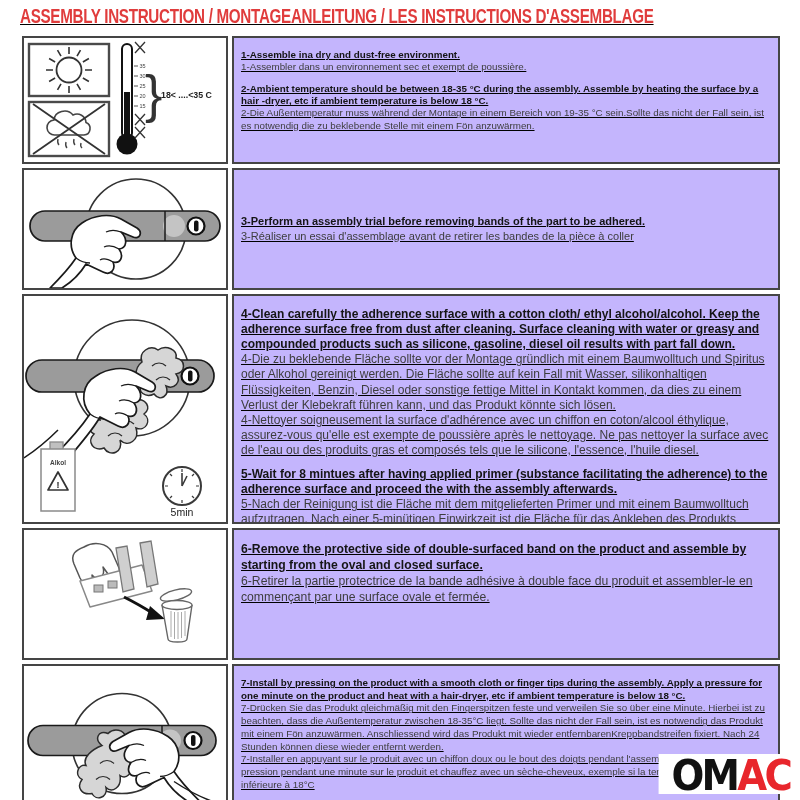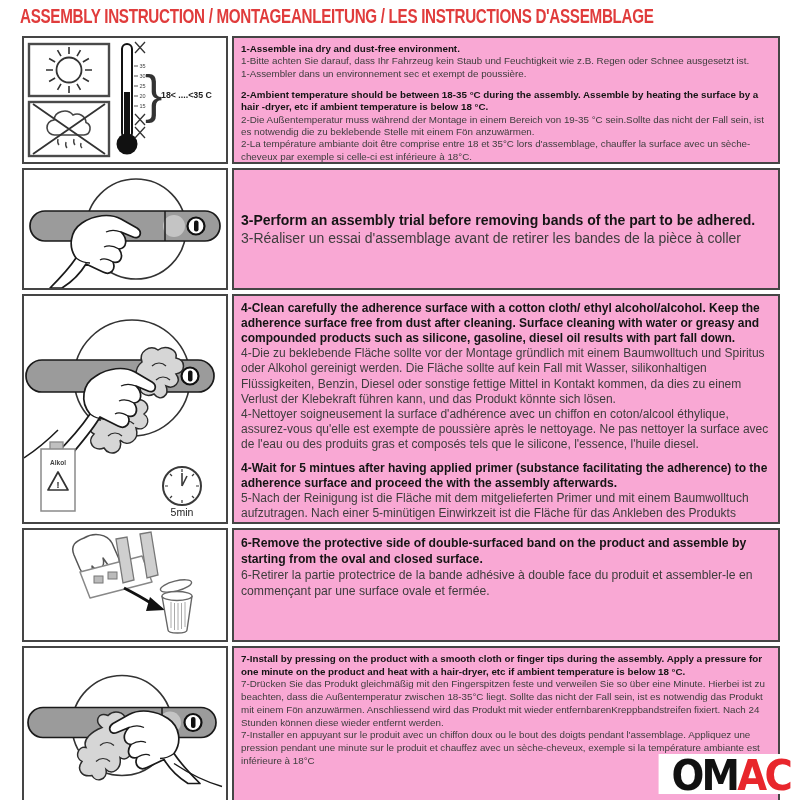--- a/index.html
+++ b/index.html
@@ -1,29 +1,29 @@
 <!DOCTYPE html>
 <html><head>
 <meta charset="utf-8">
 <style>
   html,body{margin:0;padding:0;background:#fff;}
   body{font-family:"Liberation Sans",sans-serif;}
-  .page{position:relative;width:800px;height:800px;background:#fff;overflow:hidden;}
+  .page{position:relative;width:800px;height:800px;background:#fff;overflow:hidden;text-decoration:underline;}
   .title{margin:5px 20px 0 20px;font-size:19.5px;font-weight:700;color:#e03c3c;
          white-space:nowrap;letter-spacing:-0.4px;transform:scaleX(0.78);transform-origin:0 50%;}
   .grid{display:flex;flex-direction:column;gap:4px;margin:8px 20px 0 22px;}
   .row{display:flex;gap:4px;}
-  .r1{height:128px}.r2{height:122px}.r3{height:230px}.r4{height:114px}.r5{height:161px}
+  .r1{height:128px}.r2{height:122px}.r3{height:230px}.r4{height:132px}.r5{height:161px}
   .ill{flex:none;width:206px;border:2px solid #454545;background:#fff;box-sizing:border-box;overflow:hidden;}
-  .txt{flex:1;border:2px solid #454545;background:#f9a8d4;box-sizing:border-box;padding:5px 7px;overflow:hidden;}
+  .txt{flex:1;border:2px solid #454545;background:#c4b5fd;box-sizing:border-box;padding:11px 7px;overflow:hidden;}
   .txt p{margin:0;color:#3d3d3d;}
   .txt .en{font-weight:700;color:#151515;}
   .s-gap{height:9px}
   .f1{font-size:9.8px;line-height:1.26}
-  .f2{font-size:14px;line-height:1.32}
+  .f2{font-size:11px;line-height:1.32}
   .f3{font-size:12px;line-height:1.26}
   .f4{font-size:12.2px;line-height:1.32}
   .f5{font-size:9.8px;line-height:1.3}
   .vcenter{display:flex;flex-direction:column;justify-content:center}
   .illsvg{display:block;width:100%;height:100%;}
   .logo{position:absolute;right:8px;bottom:6px;background:#fff;padding:4px 2px 0 14px;
         font-family:"DejaVu Sans",sans-serif;font-size:42px;font-weight:700;
         letter-spacing:-3px;line-height:0.85;color:#111;transform:scaleX(0.92);transform-origin:100% 50%;}
   .logo .red{color:#e8262c;}
 </style>
@@ -61,26 +61,24 @@
             <text x="115.5" y="60" font-size="5.5" fill="#444">20</text>
             <text x="115.5" y="70" font-size="5.5" fill="#444">15</text>
             <path d="M111,4 L121,15 M121,4 L111,15 M111,76 L121,87 M121,76 L111,87 M111,89 L121,100 M121,89 L111,100" stroke="#333" stroke-width="1.3" fill="none"></path>
           </g>
           <text x="121" y="74" font-size="52" fill="#333">}</text>
           <text x="137" y="60" font-size="8.8" font-weight="bold" fill="#222">18&lt; ....&lt;35 C</text>
         </svg>
       </div>
       <div class="txt f1">
         <p class="en">1-Assemble ina dry and dust-free environment.</p>
-        <p>1-Bitte achten Sie darauf, dass Ihr Fahrzeug kein Staub und Feuchtigkeit wie z.B. Regen oder Schnee ausgesetzt ist.</p>
         <p>1-Assembler dans un environnement sec et exempt de poussière.</p>
         <div class="s-gap"></div>
         <p class="en">2-Ambient temperature should be between 18-35 °C during the assembly. Assemble by heating the surface by a hair -dryer, etc if ambient temperature is below 18 °C.</p>
         <p>2-Die Außentemperatur muss während der Montage in einem Bereich von 19-35 °C sein.Sollte das nicht der Fall sein, ist es notwendig die zu beklebende Stelle mit einem Fön anzuwärmen.</p>
-        <p>2-La température ambiante doit être comprise entre 18 et 35°C lors d'assemblage, chauffer la surface avec un sèche-cheveux par exemple si celle-ci est inférieure à 18°C.</p>
       </div>
     </div>
 
     <div class="row r2">
       <div class="ill">
         <svg class="illsvg" viewBox="0 0 202 118">
           <g>
             <circle cx="112" cy="59" r="50" fill="#fff" stroke="#333" stroke-width="1.6"></circle>
             <rect x="6" y="41" width="190" height="30" rx="15" fill="#9b9b9b" stroke="#1a1a1a" stroke-width="1.7"></rect>
             <ellipse cx="150" cy="56" rx="11" ry="11" fill="#c4c4c4"></ellipse>
@@ -134,21 +132,21 @@
             <path d="M158,190 L158,177 M158,190 L163,180" stroke="#3a3a3a" stroke-width="1.6"></path>
             <text x="158" y="220" font-size="10.5" fill="#222" text-anchor="middle">5min</text>
           </g>
         </svg>
       </div>
       <div class="txt f3">
         <p class="en">4-Clean carefully the adherence surface with a cotton cloth/ ethyl alcohol/alcohol. Keep the adherence surface free from dust after cleaning. Surface cleaning with water or greasy and compounded products such as silicone, gasoline, diesel oil results with part fall down.</p>
         <p>4-Die zu beklebende Fläche sollte vor der Montage gründlich mit einem Baumwolltuch und Spiritus oder Alkohol gereinigt werden. Die Fläche sollte auf kein Fall mit Wasser, silikonhaltigen Flüssigkeiten, Benzin, Diesel oder sonstige fettige Mittel in Kontakt kommen, da dies zu einem Verlust der Klebekraft führen kann, und das Produkt könnte sich lösen.</p>
         <p>4-Nettoyer soigneusement la surface d'adhérence avec un chiffon en coton/alcool éthylique, assurez-vous qu'elle est exempte de poussière après le nettoyage. Ne pas nettoyer la surface avec de l'eau ou des produits gras et composés tels que le silicone, l'essence, l'huile diesel.</p>
         <div class="s-gap"></div>
-        <p class="en">4-Wait for 5 mintues after having applied primer (substance facilitating the adherence) to the adherence surface and proceed the with the assembly afterwards.</p>
+        <p class="en">5-Wait for 8 mintues after having applied primer (substance facilitating the adherence) to the adherence surface and proceed the with the assembly afterwards.</p>
         <p>5-Nach der Reinigung ist die Fläche mit dem mitgelieferten Primer und mit einem Baumwolltuch aufzutragen. Nach einer 5-minütigen Einwirkzeit ist die Fläche für das Ankleben des Produkts vorbereitet. Bitte beachten Sie, das der Primer nicht zum Reinigen des Produktes vorgesehen ist.</p>
         <p>8-Attender 5 minutes après l'application de l'apprêt (substance facilitant l'adhérence) sur la surface d'adhérence et procéder ensuite à l'assemblage</p>
       </div>
     </div>
 
     <div class="row r4">
       <div class="ill">
         <svg class="illsvg" viewBox="0 0 202 110">
           <g>
             <path d="M60,8 C70,2 83,4 88,13 L95,29 C97,37 89,41 84,35 L79,28 C82,38 73,43 68,36 C70,44 60,47 56,39 L50,25 C46,15 52,11 60,8 Z" fill="#fff" stroke="#555" stroke-width="1.5" stroke-linejoin="round"></path>

